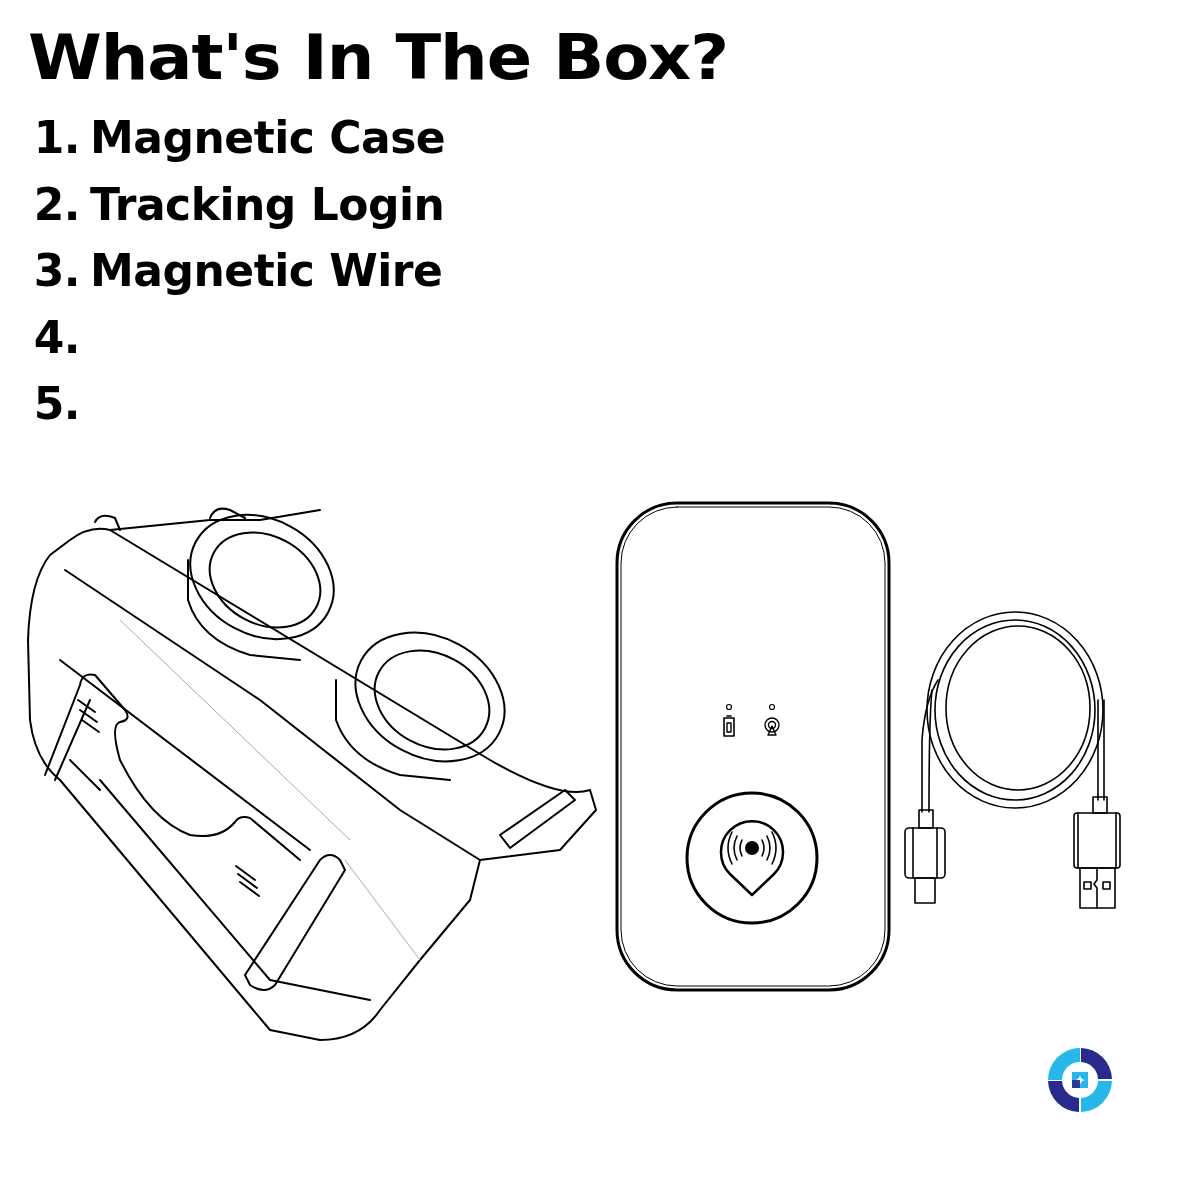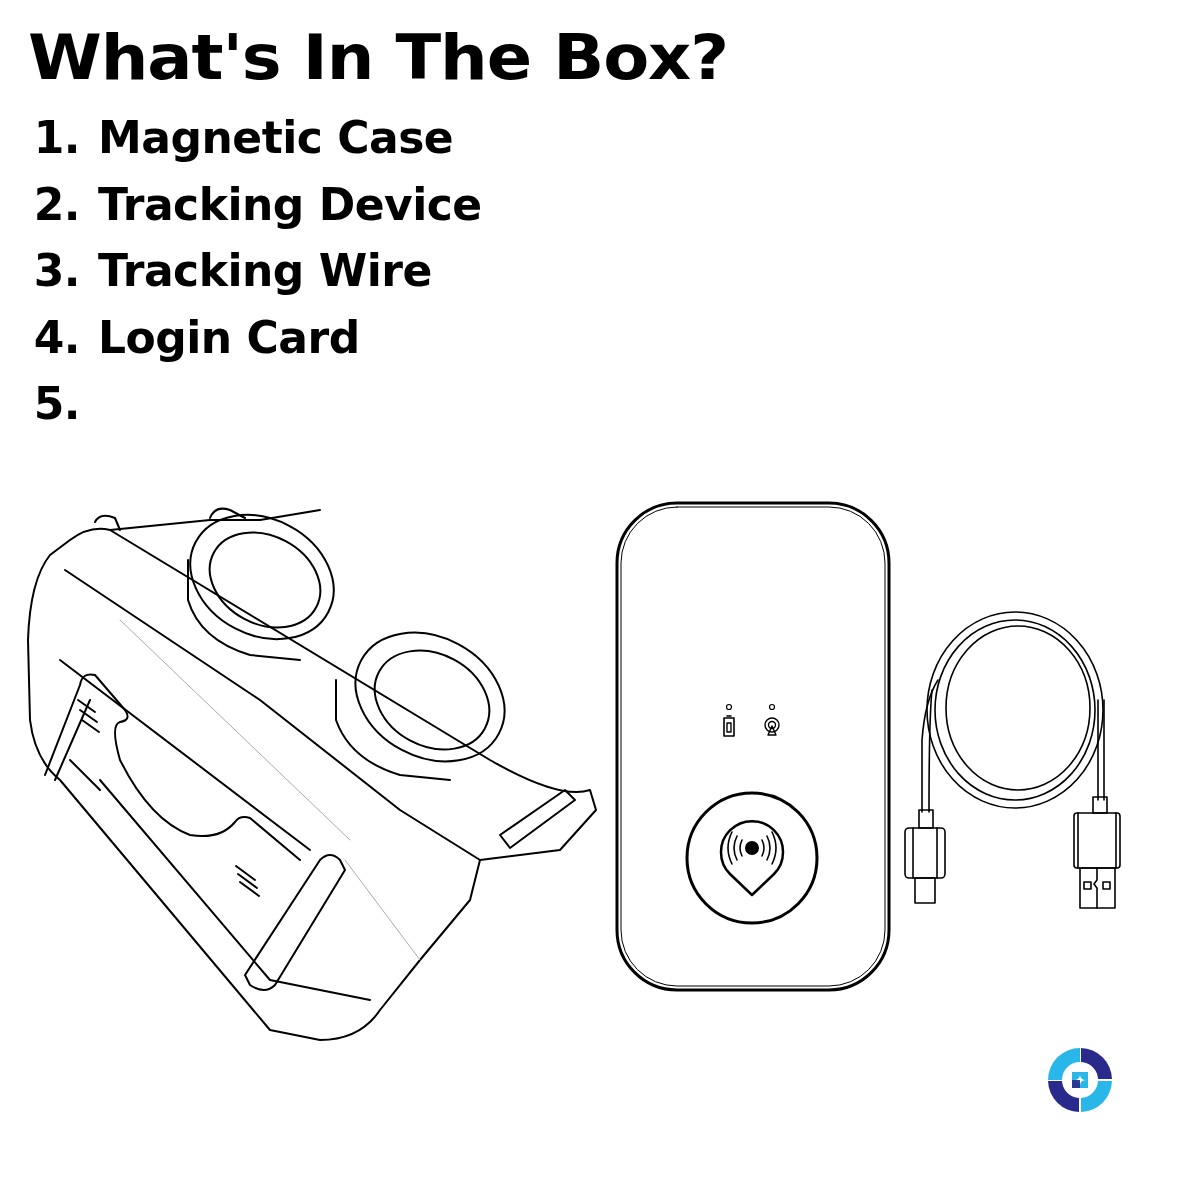--- a/index.html
+++ b/index.html
@@ -1,45 +1,44 @@
 <!DOCTYPE html>
 <html><head>
 <meta charset="utf-8">
 <style>
   html, body { margin: 0; padding: 0; background: #ffffff; }
   body { width: 1200px; height: 1200px; position: relative; overflow: hidden; font-family: "DejaVu Sans", sans-serif; color: #000; }
   .title { position: absolute; left: 28px; top: 18px; font-family: "DejaVu Sans", sans-serif; font-weight: bold; font-size: 62px; letter-spacing: -1px; line-height: 80px; transform: scaleX(1.08); transform-origin: left center; white-space: nowrap; }
   .list { position: absolute; left: 30px; top: 112px; margin: 0; padding: 0; list-style: none; }
   .list li { display: flex; align-items: baseline; height: 66.5px; font-family: "DejaVu Sans", sans-serif; font-weight: bold; font-size: 44px; letter-spacing: -0.5px; white-space: nowrap; }
   .list .num { display: inline-block; width: 50px; text-align: right; }
-  .list .lbl { margin-left: 18px; }
+  .list .lbl { margin-left: 10px; }
   svg.draw { position: absolute; left: 0; top: 0; }
   .logo { position: absolute; left: 1046px; top: 1046px; width: 68px; height: 68px; }
 </style>
 </head>
 <body>
 
 <div class="title">What's In The Box?</div>
 
 <ol class="list">
   <li>
     <span class="num">1.</span>
     <span class="lbl">Magnetic Case</span>
   </li>
   <li>
     <span class="num">2.</span>
-    <span class="lbl">Tracking Device</span>
+    <span class="lbl">Tracking Login</span>
   </li>
   <li>
     <span class="num">3.</span>
-    <span class="lbl">Tracking Wire</span>
+    <span class="lbl">Magnetic Wire</span>
   </li>
   <li>
     <span class="num">4.</span>
-    <span class="lbl">Login Card</span>
   </li>
   <li>
     <span class="num">5.</span>
   </li>
 </ol>
 
 <svg class="draw" width="1200" height="1200" viewBox="0 0 1200 1200" fill="none" stroke="#000" stroke-width="2" stroke-linecap="round" stroke-linejoin="round">
 
   <g>
 

